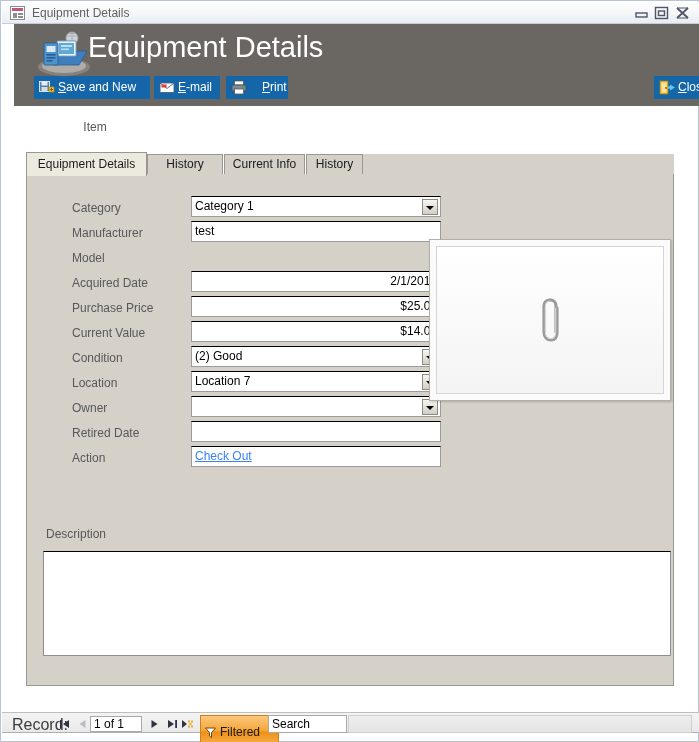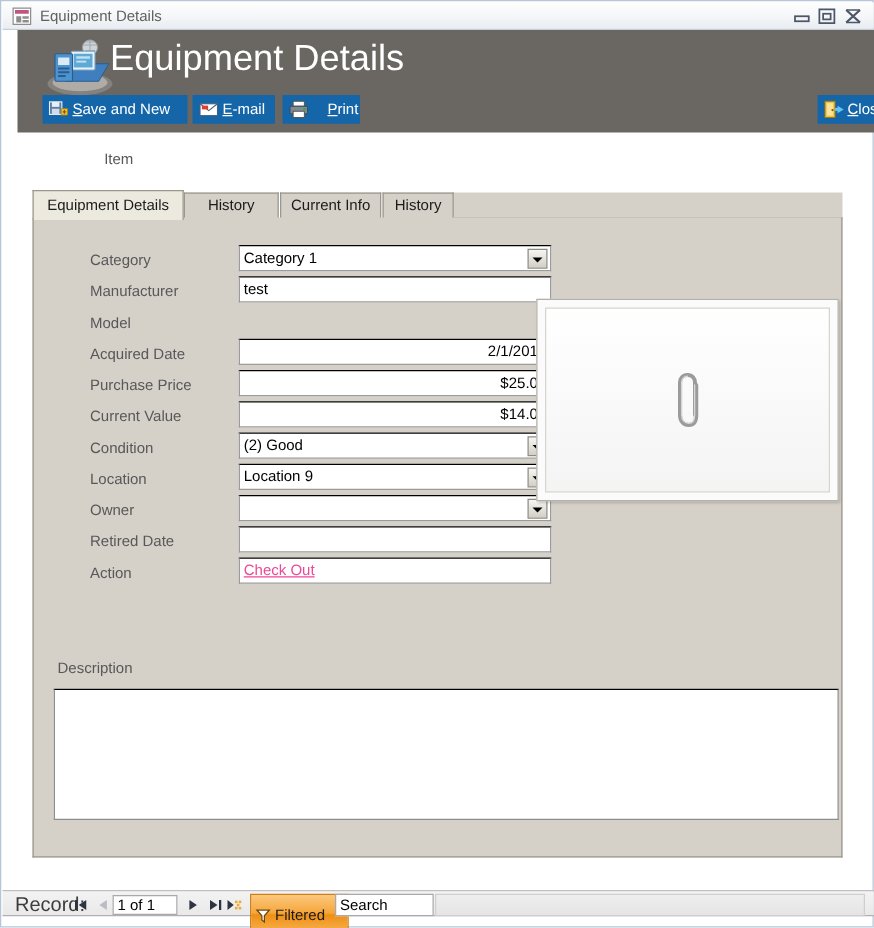--- a/index.html
+++ b/index.html
@@ -255,21 +255,21 @@
   .combo-arrow::after {
     content: "";
     position: absolute;
     left: 3px; top: 6px;
     width: 0; height: 0;
     border-left: 4px solid transparent;
     border-right: 4px solid transparent;
     border-top: 4px solid #000000;
   }
   .frm-link {
-    color: #ec4899;
+    color: #3b82f6;
     text-decoration: underline;
     text-align: right;
   }
 
   
   #attachment-frame {
     position: absolute;
     left: 428px; top: 238px;
     width: 242px; height: 162px;
     background: #fbfbfb;
@@ -548,21 +548,21 @@
     </div>
 
     <div class="frm-label" style="top:177px">Condition</div>
     <div class="frm-field combo" style="top:172px">
       <span>(2) Good</span>
       <span class="combo-arrow"></span>
     </div>
 
     <div class="frm-label" style="top:202px">Location</div>
     <div class="frm-field combo" style="top:197px">
-      <span>Location 9</span>
+      <span>Location 7</span>
       <span class="combo-arrow"></span>
     </div>
 
     <div class="frm-label" style="top:227px">Owner</div>
     <div class="frm-field combo" style="top:222px">
       <span></span>
       <span class="combo-arrow"></span>
     </div>
 
     <div class="frm-label" style="top:252px">Retired Date</div>

